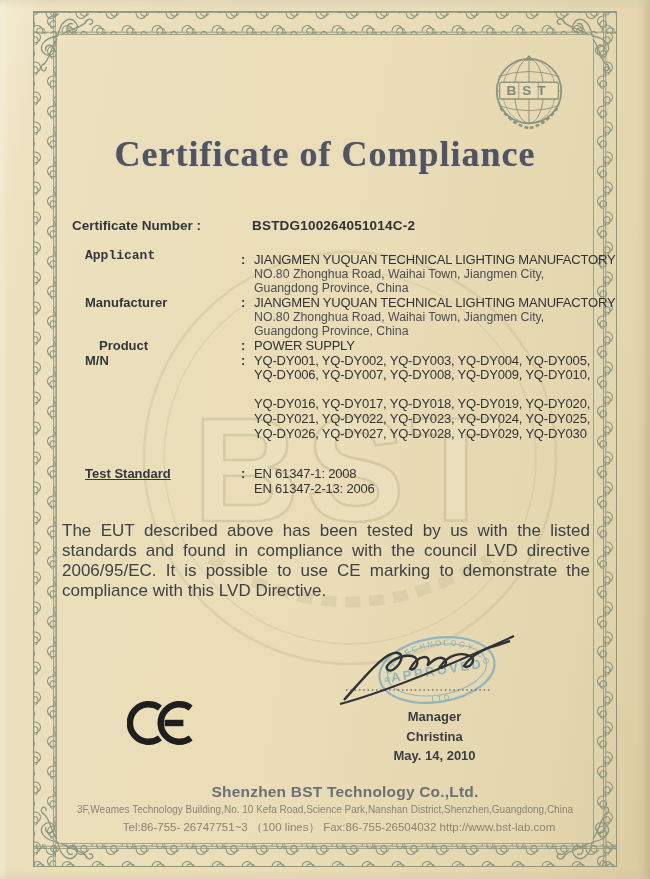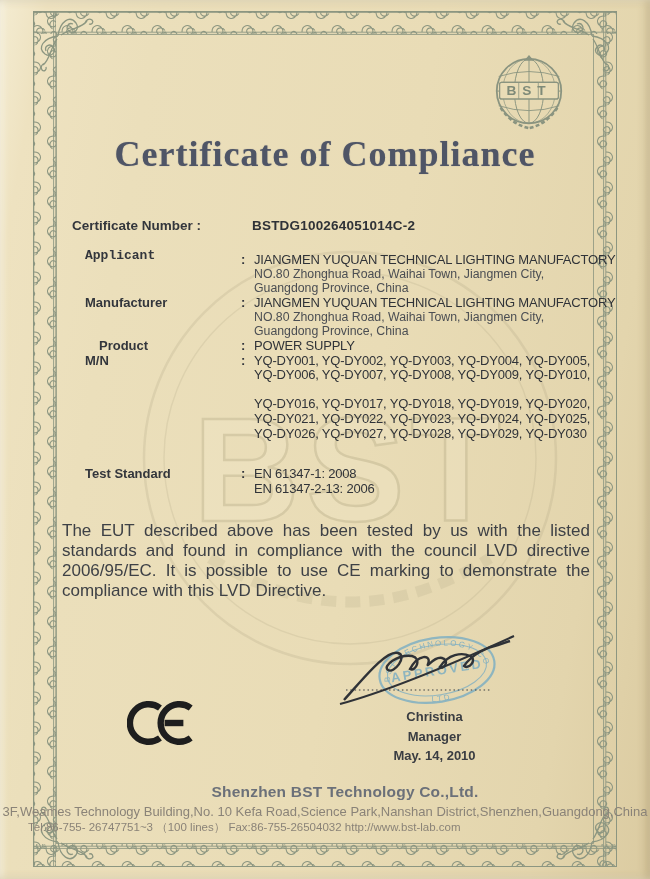--- a/index.html
+++ b/index.html
@@ -31,22 +31,22 @@
     left:62px;top:521px;width:528px;font-size:17px;line-height:20px;
     color:#3e4146;text-align:justify;
   }
   .body-text p{margin:0;}
   
   .sig-block{left:352px;top:707px;width:165px;text-align:center;font-size:13px;
     font-weight:bold;color:#3a3d42;line-height:19.5px;}
   
   .footer-company{left:0;right:0;top:783px;text-align:center;font-size:15.5px;
     font-weight:bold;color:#6b7079;letter-spacing:.2px;padding-left:40px;}
-  .footer-address{left:0;right:0;top:804px;text-align:center;font-size:13px;color:#8a8378;}
-  .footer-contact{left:0;right:0;top:820px;font-size:11.5px;color:#8a8378;padding-left:28px;}
+  .footer-address{left:0;right:0;top:804px;text-align:center;font-size:10px;color:#8a8378;}
+  .footer-contact{left:0;right:0;top:820px;text-align:center;font-size:11.5px;color:#8a8378;padding-left:28px;}
 </style>
 </head>
 <body>
 
 <div class="paper">
 
   <svg class="abs" style="left:0;top:0;" width="650" height="879" viewBox="0 0 650 879">
     <defs>
       <pattern id="scrH" width="30" height="22" patternUnits="userSpaceOnUse">
         <g fill="none" stroke="#8c9681" stroke-width="1.1">
@@ -133,21 +133,21 @@
   <div class="abs fval" style="top:338px;">POWER SUPPLY</div>
 
   <div class="abs flabel" style="top:352.5px;">M/N</div>
   <div class="abs fcolon" style="top:352.5px;">:</div>
   <div class="abs fval" style="top:352.5px;">YQ-DY001, YQ-DY002, YQ-DY003, YQ-DY004, YQ-DY005,</div>
   <div class="abs fval" style="top:367.1px;">YQ-DY006, YQ-DY007, YQ-DY008, YQ-DY009, YQ-DY010,</div>
   <div class="abs fval" style="top:396.3px;">YQ-DY016, YQ-DY017, YQ-DY018, YQ-DY019, YQ-DY020,</div>
   <div class="abs fval" style="top:410.9px;">YQ-DY021, YQ-DY022, YQ-DY023, YQ-DY024, YQ-DY025,</div>
   <div class="abs fval" style="top:425.5px;">YQ-DY026, YQ-DY027, YQ-DY028, YQ-DY029, YQ-DY030</div>
 
-  <div class="abs flabel" style="top:466px;">Test Standard</div>
+  <div class="abs flabel" style="top:466px;text-decoration:underline;">Test Standard</div>
   <div class="abs fcolon" style="top:466px;">:</div>
   <div class="abs fval" style="top:466px;">EN 61347-1: 2008</div>
   <div class="abs fval" style="top:480.6px;">EN 61347-2-13: 2006</div>
 
   <div class="abs body-text">
     <p>The EUT described above has been tested by us with the listed standards and found in compliance with the council LVD directive 2006/95/EC. It is possible to use CE marking to demonstrate the compliance with this LVD Directive.</p>
   </div>
 
   <svg class="abs" style="left:338px;top:626px;" width="212" height="90" viewBox="0 0 212 90">
     <g transform="translate(99,44) rotate(-9)">
@@ -168,22 +168,22 @@
 
     <line x1="8" y1="64" x2="152" y2="64" stroke="#3b3e43" stroke-width="1.2" stroke-dasharray="1.5,2.8"></line>
 
     <g fill="none" stroke="#2f3237">
       <path d="M6,74 C26,52 48,24 60,27 C70,30 56,48 50,44 C44,40 60,28 74,30 C84,32 78,46 72,43 C80,28 94,28 90,38 C88,43 96,30 104,32 C112,34 106,44 102,41 C110,28 124,26 132,30 C140,34 130,44 126,40 C134,28 150,21 160,19 L172,15" stroke-width="2.4"></path>
       <path d="M2,78 C46,66 110,40 176,10" stroke-width="2"></path>
     </g>
   </svg>
 
   <div class="abs sig-block">
+    <div>Manager</div>
     <div>Christina</div>
-    <div>Manager</div>
     <div>May. 14, 2010</div>
   </div>
 
   <svg class="abs" style="left:127px;top:699px;" width="82" height="48" viewBox="0 0 96 56">
     <g fill="none" stroke="#1e1e1e" stroke-width="7.5">
       <path d="M38.6,10.4 A22,22 0 1 0 38.6,45.6"></path>
       <path d="M74.6,10.4 A22,22 0 1 0 74.6,45.6"></path>
       <line x1="44" y1="28" x2="66" y2="28"></line>
     </g>
   </svg>

